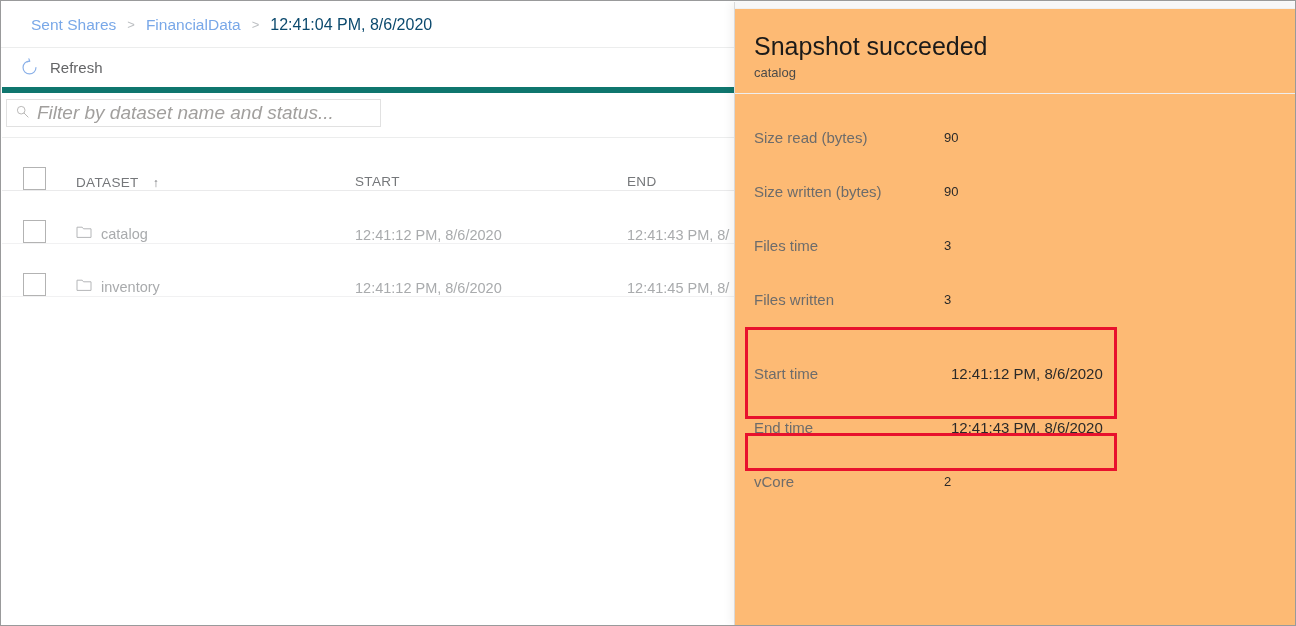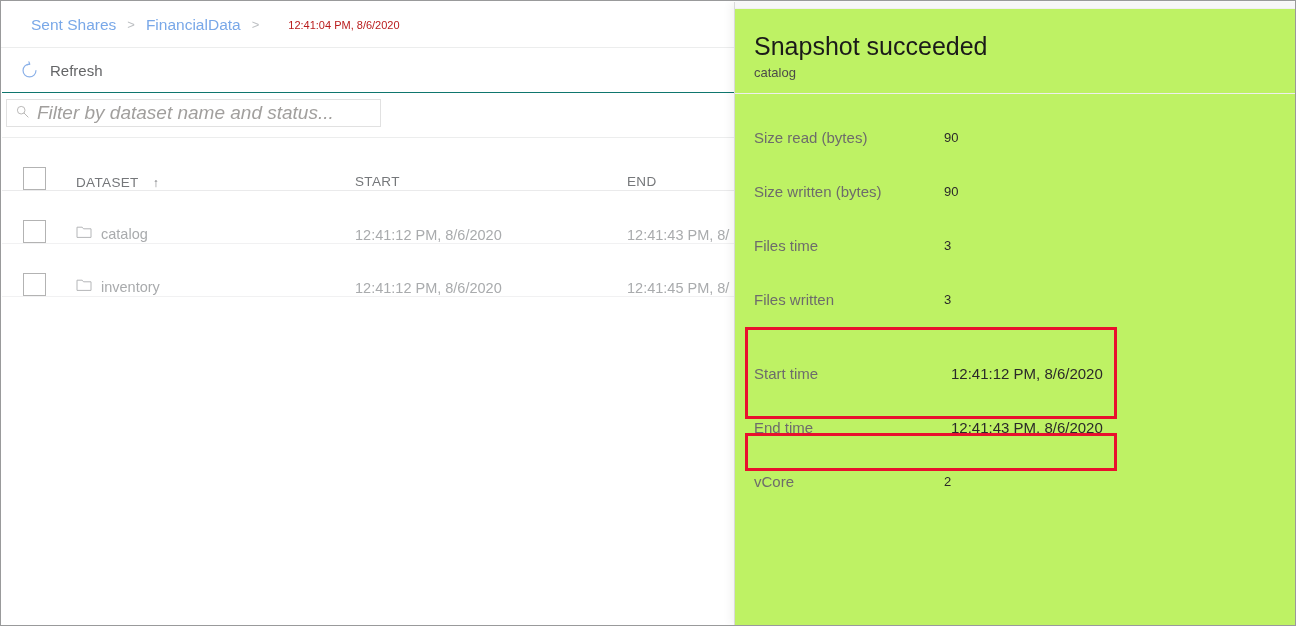--- a/index.html
+++ b/index.html
@@ -40,37 +40,36 @@
     cursor: pointer;
     white-space: nowrap;
   }
   .crumb-sep {
     font-size: 13px;
     color: #bcbfc2;
     margin: 0 11px;
     user-select: none;
   }
   .crumb-current {
-    font-size: 11px;
-    color: #b91c1c;
-    white-space: nowrap;
-    margin-left: 18px;
+    font-size: 16px;
+    color: #0c4a6e;
+    white-space: nowrap;
   }
 
   
   .commandbar {
     position: absolute;
     left: 1px; top: 47px;
     width: 1294px;
     height: 45px;
     display: flex;
     align-items: center;
     padding-left: 18px;
     box-sizing: border-box;
-    border-bottom: 1px solid #0f766e;
+    border-bottom: 6px solid #0f766e;
     background: #ffffff;
   }
   .cmd-btn {
     display: flex;
     align-items: center;
     gap: 11px;
     cursor: pointer;
     background: none;
     border: 0;
     padding: 0;
@@ -171,21 +170,21 @@
     white-space: nowrap;
   }
   .folder-ico { width: 16px; height: 14px; flex: 0 0 auto; }
 
   
   .panel {
     position: absolute;
     left: 733px; top: 1px;
     width: 562px;
     height: 624px;
-    background: #bef264;
+    background: #fdba74;
     border-left: 1px solid #d9d9d9;
     box-sizing: border-box;
     box-shadow: -3px 0 9px rgba(0,0,0,0.055);
     z-index: 10;
   }
   .panel-topstrip {
     height: 6px;
     background: #f7f7f8;
     border-bottom: 1px solid #f0f0f1;
   }

